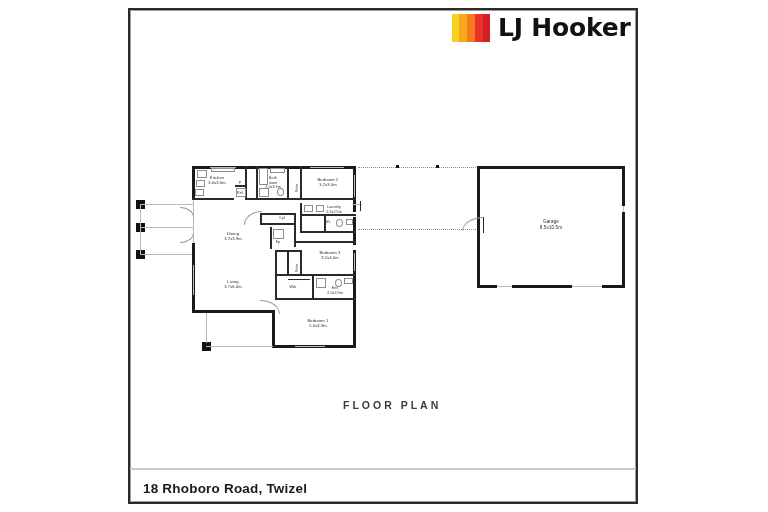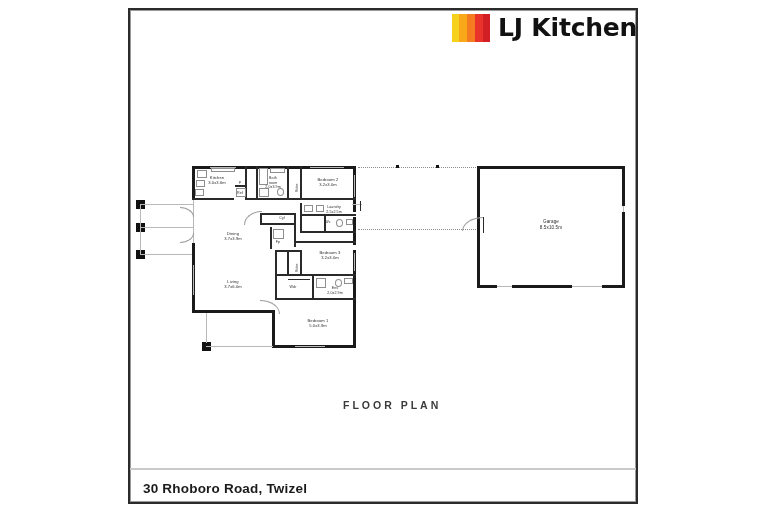--- a/index.html
+++ b/index.html
@@ -201,21 +201,21 @@
   <div id="frame-inner-line"></div>
 
   <div id="brand">
     <span id="brand-bars">
       <i class="bb1" style="background: rgb(246, 210, 31);"></i>
       <i class="bb2" style="background: rgb(249, 168, 26);"></i>
       <i class="bb3" style="background: rgb(244, 123, 32);"></i>
       <i class="bb4" style="background: rgb(232, 50, 42);"></i>
       <i class="bb5" style="background: rgb(210, 31, 38);"></i>
     </span>
-    <span id="brand-name">LJ Kitchen</span>
+    <span id="brand-name">LJ Hooker</span>
   </div>
 
   <div id="plan">
 
     <div class="post" style="left:4px; top:45px; width:9px; height:9px;"></div>
     <div class="post" style="left:4px; top:68px; width:9px; height:9px;"></div>
     <div class="post" style="left:4px; top:95px; width:9px; height:9px;"></div>
     <div class="thin" style="left:8px; top:49px; width:1px; height:50px;"></div>
     <div class="thin" style="left:8px; top:49px; width:53px; height:1px;"></div>
     <div class="thin" style="left:8px; top:72px; width:53px; height:1px;"></div>
@@ -407,15 +407,15 @@
     </div>
     <div class="vlabel" style="left:163px; top:117px;">
       <span>Robe</span>
     </div>
 
   </div>
 
   <div id="plan-caption">FLOOR PLAN</div>
 
   <div id="footer-rule"></div>
-  <div id="footer-address">30 Rhoboro Road, Twizel</div>
+  <div id="footer-address">18 Rhoboro Road, Twizel</div>
 
 </div>
 
 </body></html>

